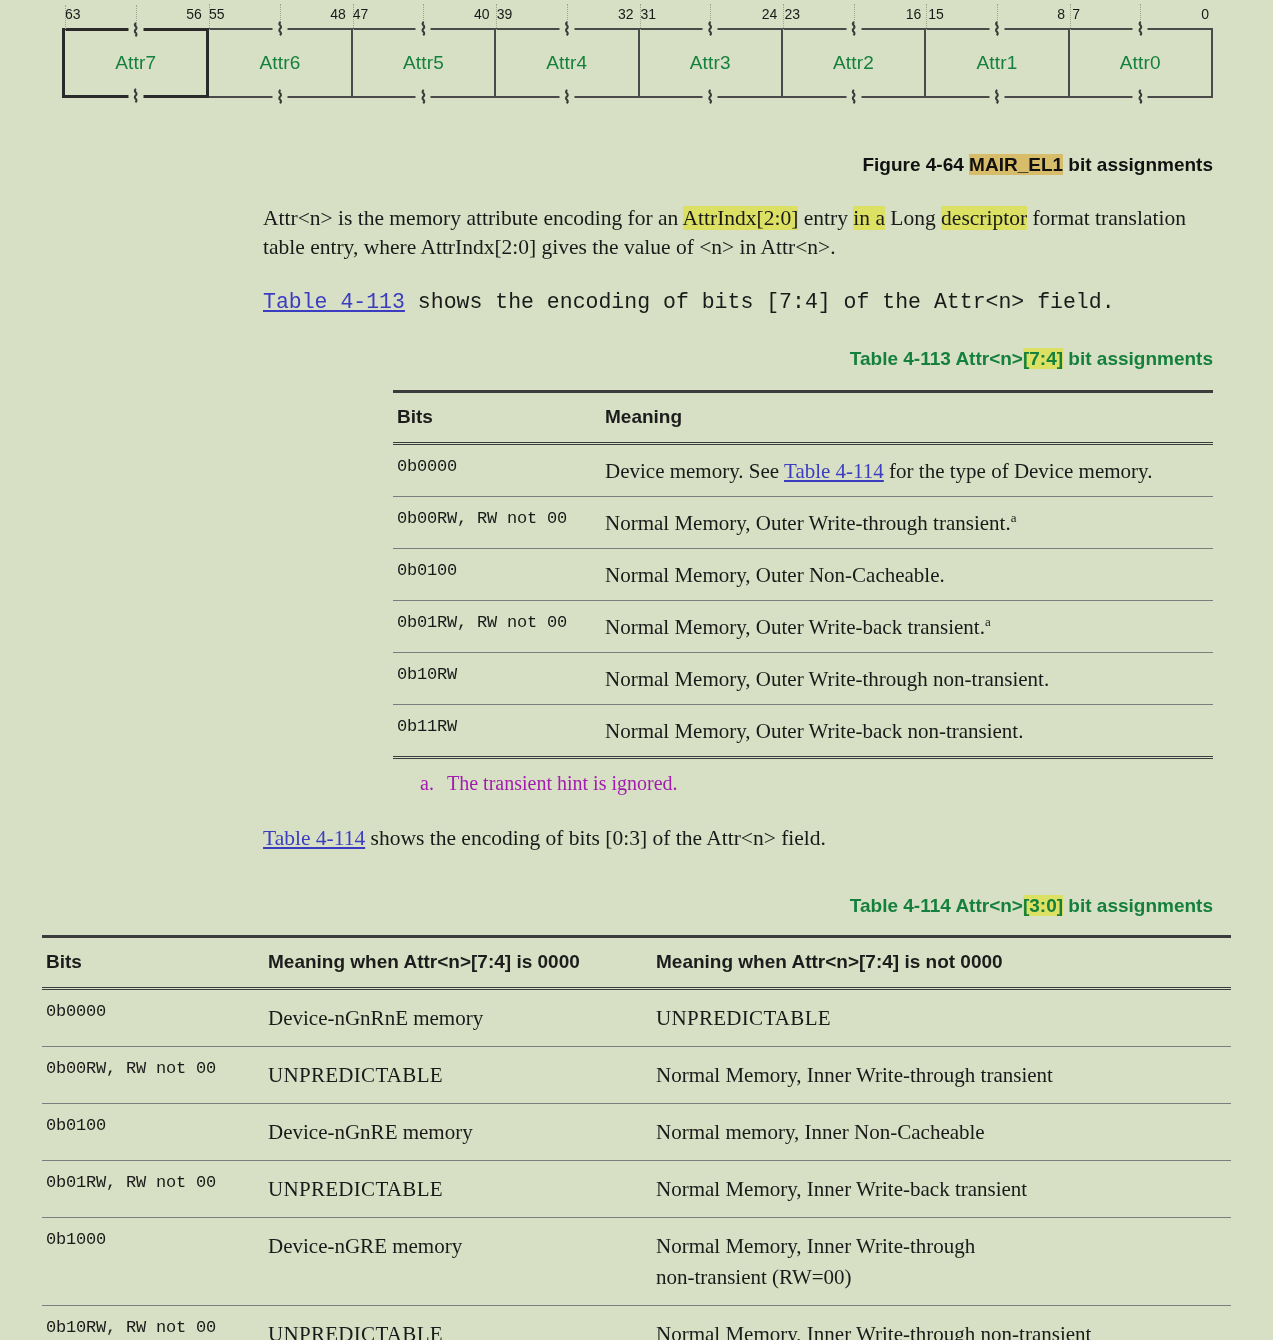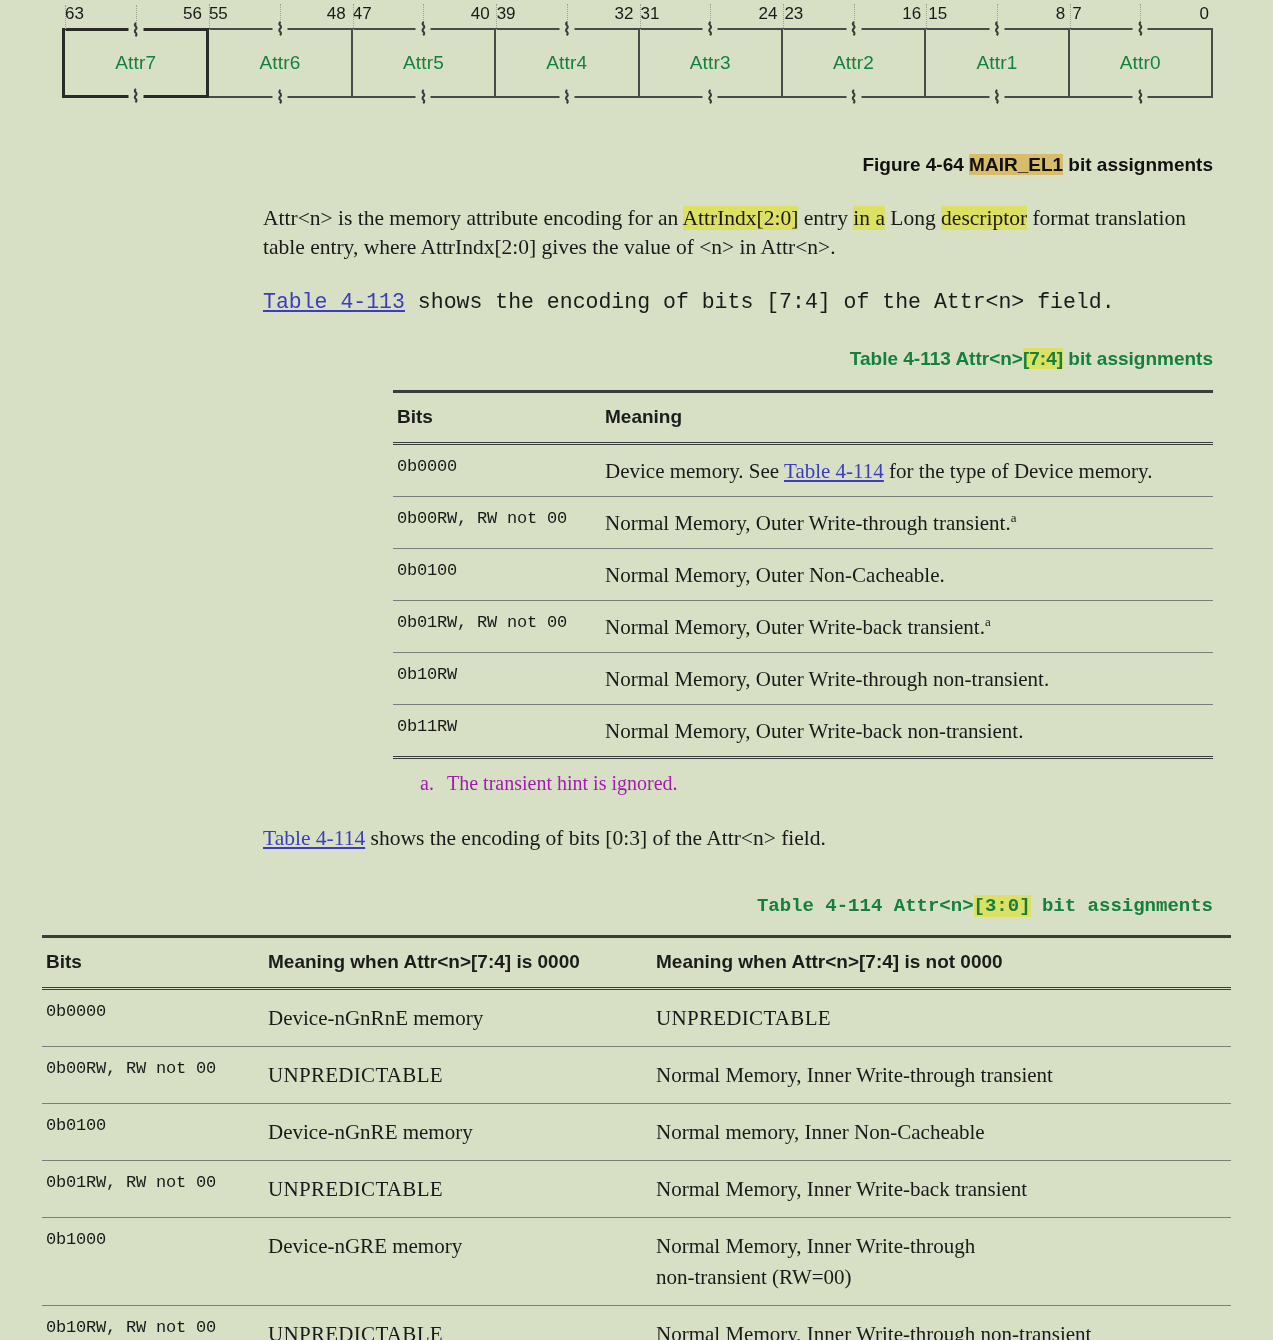--- a/index.html
+++ b/index.html
@@ -26,21 +26,21 @@
   }
   .bit-numbers {
     position: relative;
     height: 28px;
     margin: 0 60px 0 62px;
   }
   .bit-num {
     position: absolute;
     top: 4px;
     font-family: "Liberation Sans", sans-serif;
-    font-size: 17px;
+    font-size: 14px;
     font-weight: 400;
     color: #1a1a1a;
     line-height: 20px;
     white-space: nowrap;
   }
   .bit-num.right { transform: translateX(-100%); }
 
   .bit-row {
     position: relative;
     display: flex;
@@ -205,21 +205,21 @@
     margin: 13px 0 0 27px;
     color: #a21caf;
     line-height: 22px;
   }
   .footnote .mark {
     display: inline-block;
     width: 27px;
   }
 
   
-  .t114-cap { margin: 42px 60px 0 1px; font-family: Liberation Mono, monospace; }
+  .t114-cap { margin: 42px 60px 0 1px; }
   .t114-wrap {
     margin: 18px 42px 0 42px;
   }
   .t114 col.c1 { width: 222px; }
   .t114 col.c2 { width: 388px; }
   .t114 td.meaning { font-size: 21px; line-height: 31px; padding-top: 13px; padding-bottom: 12px;}
   .t114 thead th { padding-bottom: 16px; padding-top: 14px; }
 </style>
 </head>
 <body>

